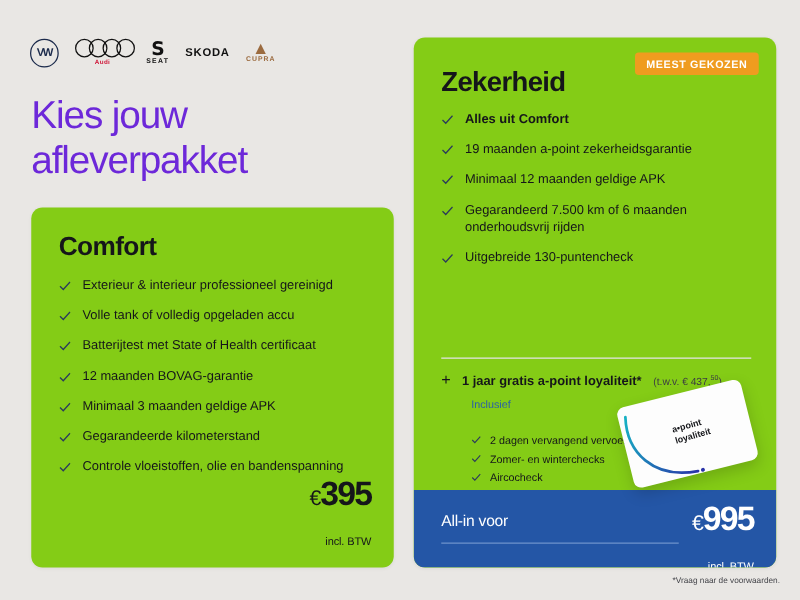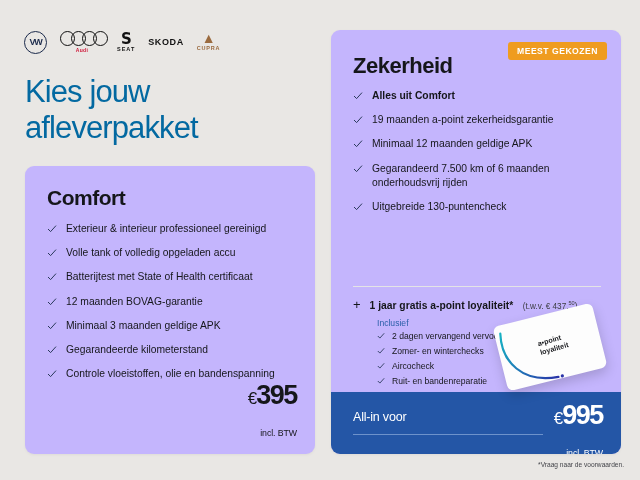--- a/index.html
+++ b/index.html
@@ -27,24 +27,24 @@
   .seat{display:flex;flex-direction:column;align-items:center;}
   .seat-s{font-size:15px;font-weight:900;color:#111;line-height:.95;letter-spacing:-.5px;
     font-family:"DejaVu Sans",sans-serif;}
   .seat-word{font-size:5.5px;font-weight:800;color:#111;letter-spacing:1px;}
   .skoda-word{font-size:9px;font-weight:800;color:#111;letter-spacing:.6px;}
   .cupra{display:flex;flex-direction:column;align-items:center;}
   .cupra-mark{font-size:14px;color:#9b6b3f;line-height:.85;font-weight:600;}
   .cupra-word{font-size:5.5px;font-weight:800;color:#9b6b3f;letter-spacing:.8px;}
 
   .headline{position:absolute;left:25px;top:74px;width:265px;
-    font-size:31px;line-height:1.16;font-weight:400;letter-spacing:-.9px;color:#0369a1;}
-
-  
-  .card{position:absolute;background:#c4b5fd;border-radius:9px;
+    font-size:31px;line-height:1.16;font-weight:400;letter-spacing:-.9px;color:#6d28d9;}
+
+  
+  .card{position:absolute;background:#84cc16;border-radius:9px;
     box-shadow:0 1px 3px rgba(0,0,0,.05);}
   .comfort-card{left:25px;top:166px;width:290px;height:288px;}
   .zek-card{left:331px;top:30px;width:290px;height:424px;border-radius:9px;overflow:hidden;}
 
   .card-title{font-size:21px;font-weight:700;letter-spacing:-.5px;color:#15161a;}
   .comfort-title{position:absolute;left:22px;top:20px;}
   .zek-title{position:absolute;left:22px;top:23px;font-size:22px;}
 
   .feat-list{position:absolute;left:22px;right:16px;list-style:none;margin:0;padding:0;}
   .comfort-list{top:56px;}
@@ -59,21 +59,21 @@
   .divider{position:absolute;left:22px;right:20px;height:1px;background:#e4e4e6;}
   .zek-div{top:256px;}
 
   .plus-row{position:absolute;left:22px;top:265px;right:14px;display:flex;align-items:baseline;gap:9px;}
   .plus-sign{font-size:13px;color:#15161a;line-height:1;font-weight:400;}
   .plus-txt{font-size:10.3px;font-weight:700;color:#15161a;}
   .plus-note{font-size:8.2px;color:#3c3d42;margin-left:5px;font-weight:400;}
   .plus-note sup{font-size:5.6px;vertical-align:super;}
 
   .incl-block{position:absolute;left:46px;top:288px;}
-  .incl-head{font-size:8.6px;color:#2a5fa8;margin-bottom:3px;font-weight:400;}
+  .incl-head{font-size:8.6px;color:#2a5fa8;margin-bottom:19px;font-weight:400;}
   .incl-list{list-style:none;margin:0;padding:0;}
   .incl-item{display:flex;align-items:center;gap:7px;margin-bottom:5px;
     font-size:8.6px;color:#15161a;}
   .chk-sm{flex:0 0 auto;width:8px;height:8px;}
 
   
   .loyalty{position:absolute;left:499px;top:314px;width:102px;height:66px;
     background:#fdfdfd;border-radius:6px;transform:rotate(-14deg);
     box-shadow:0 5px 12px rgba(0,0,0,.17);overflow:hidden;z-index:6;}
   .loyalty .arc{position:absolute;left:-6px;top:2px;width:104px;height:74px;}

